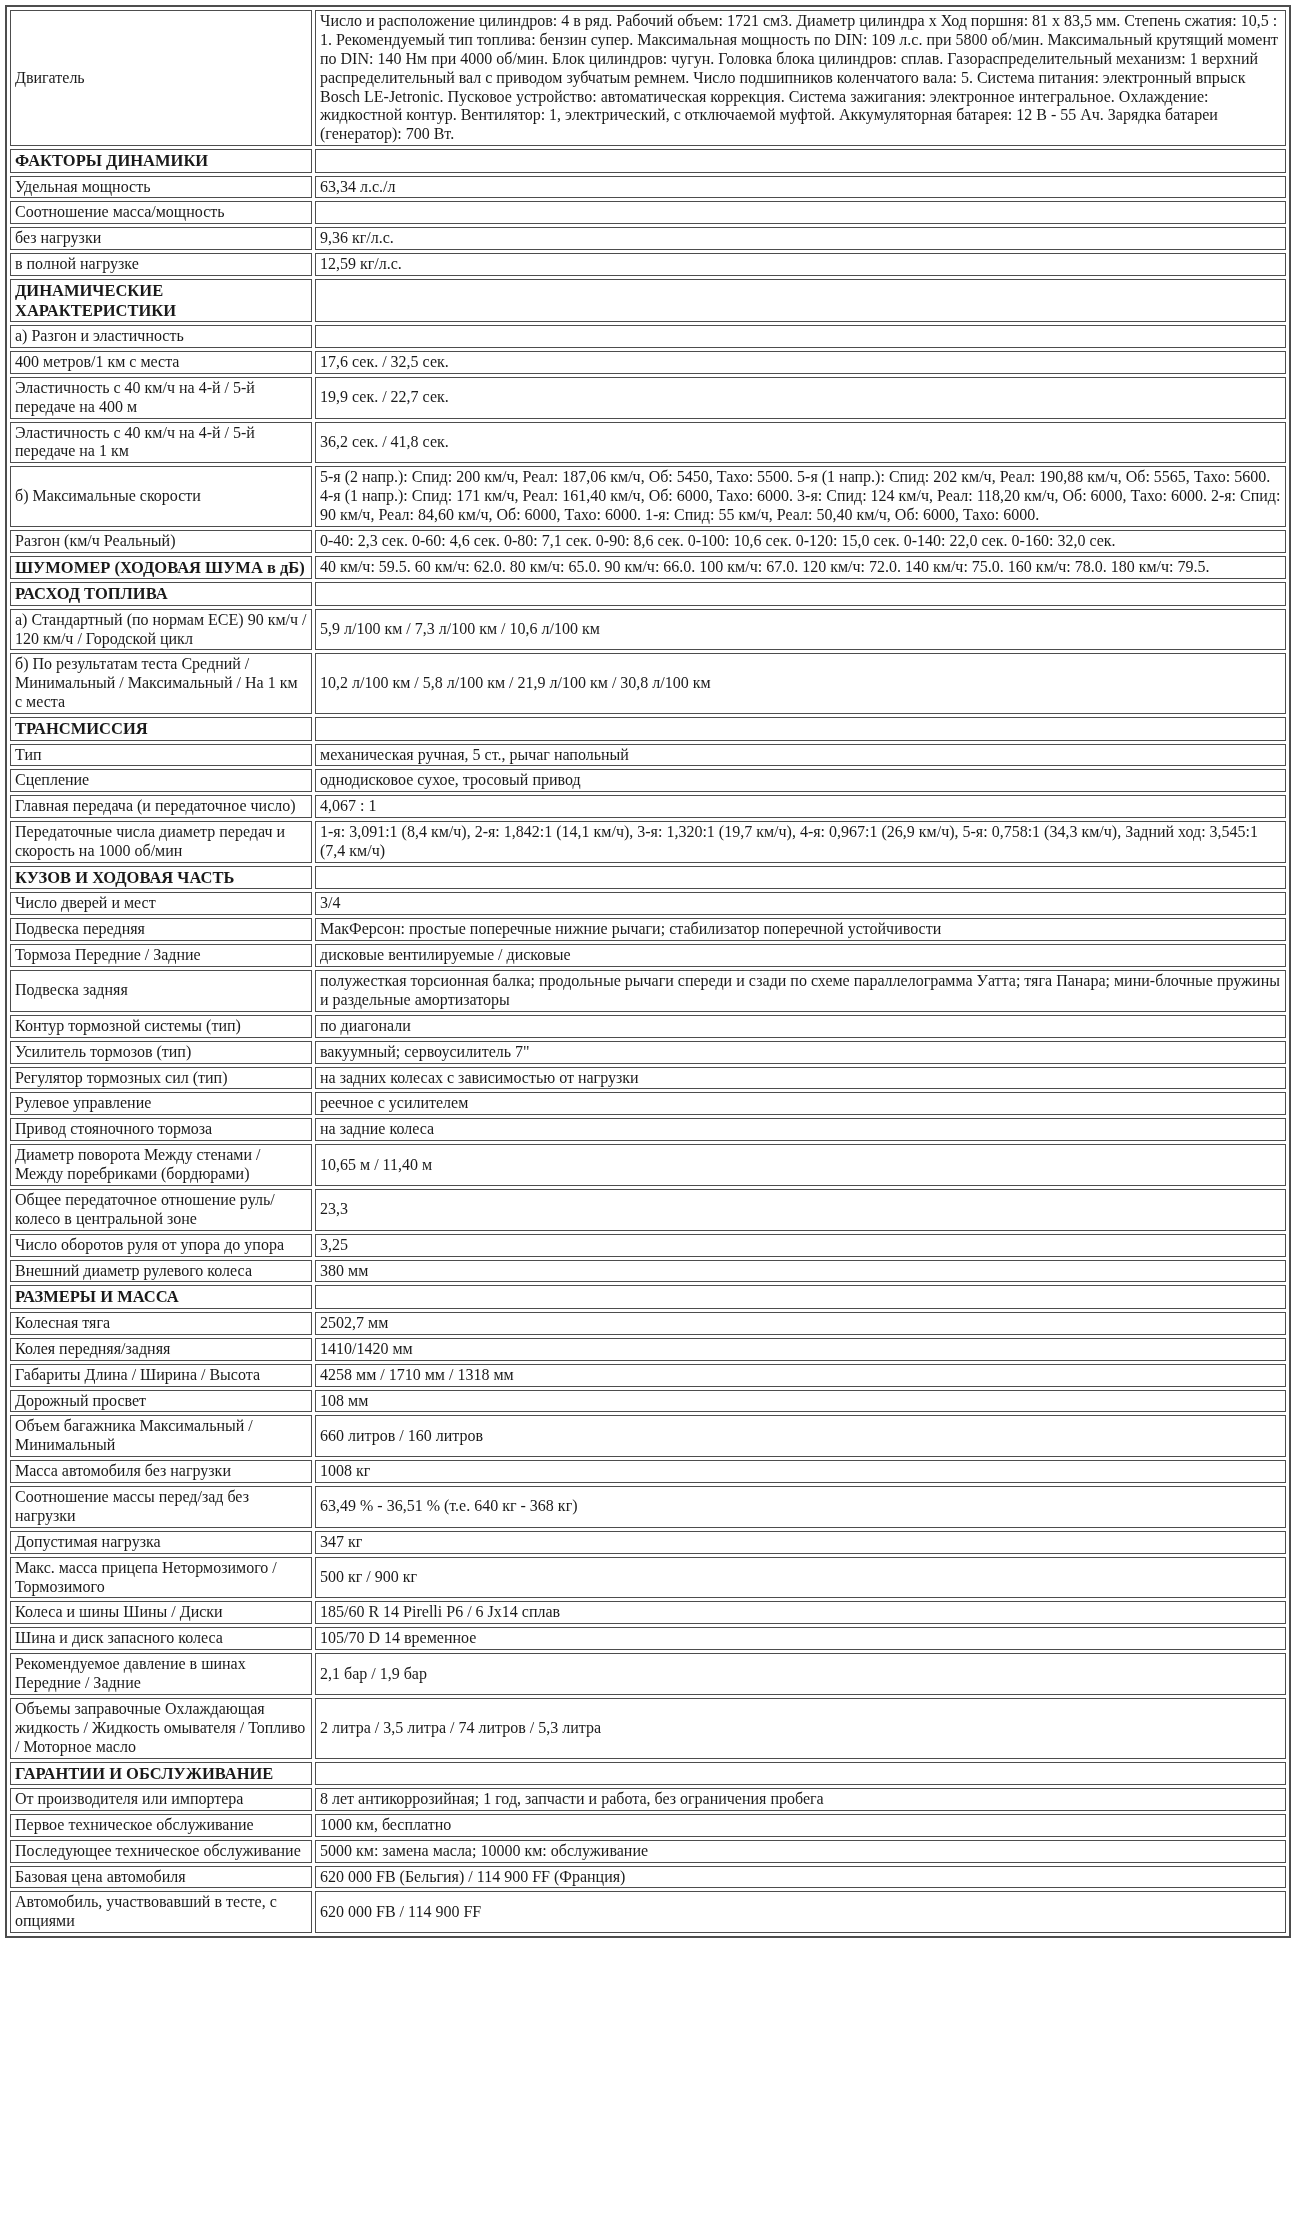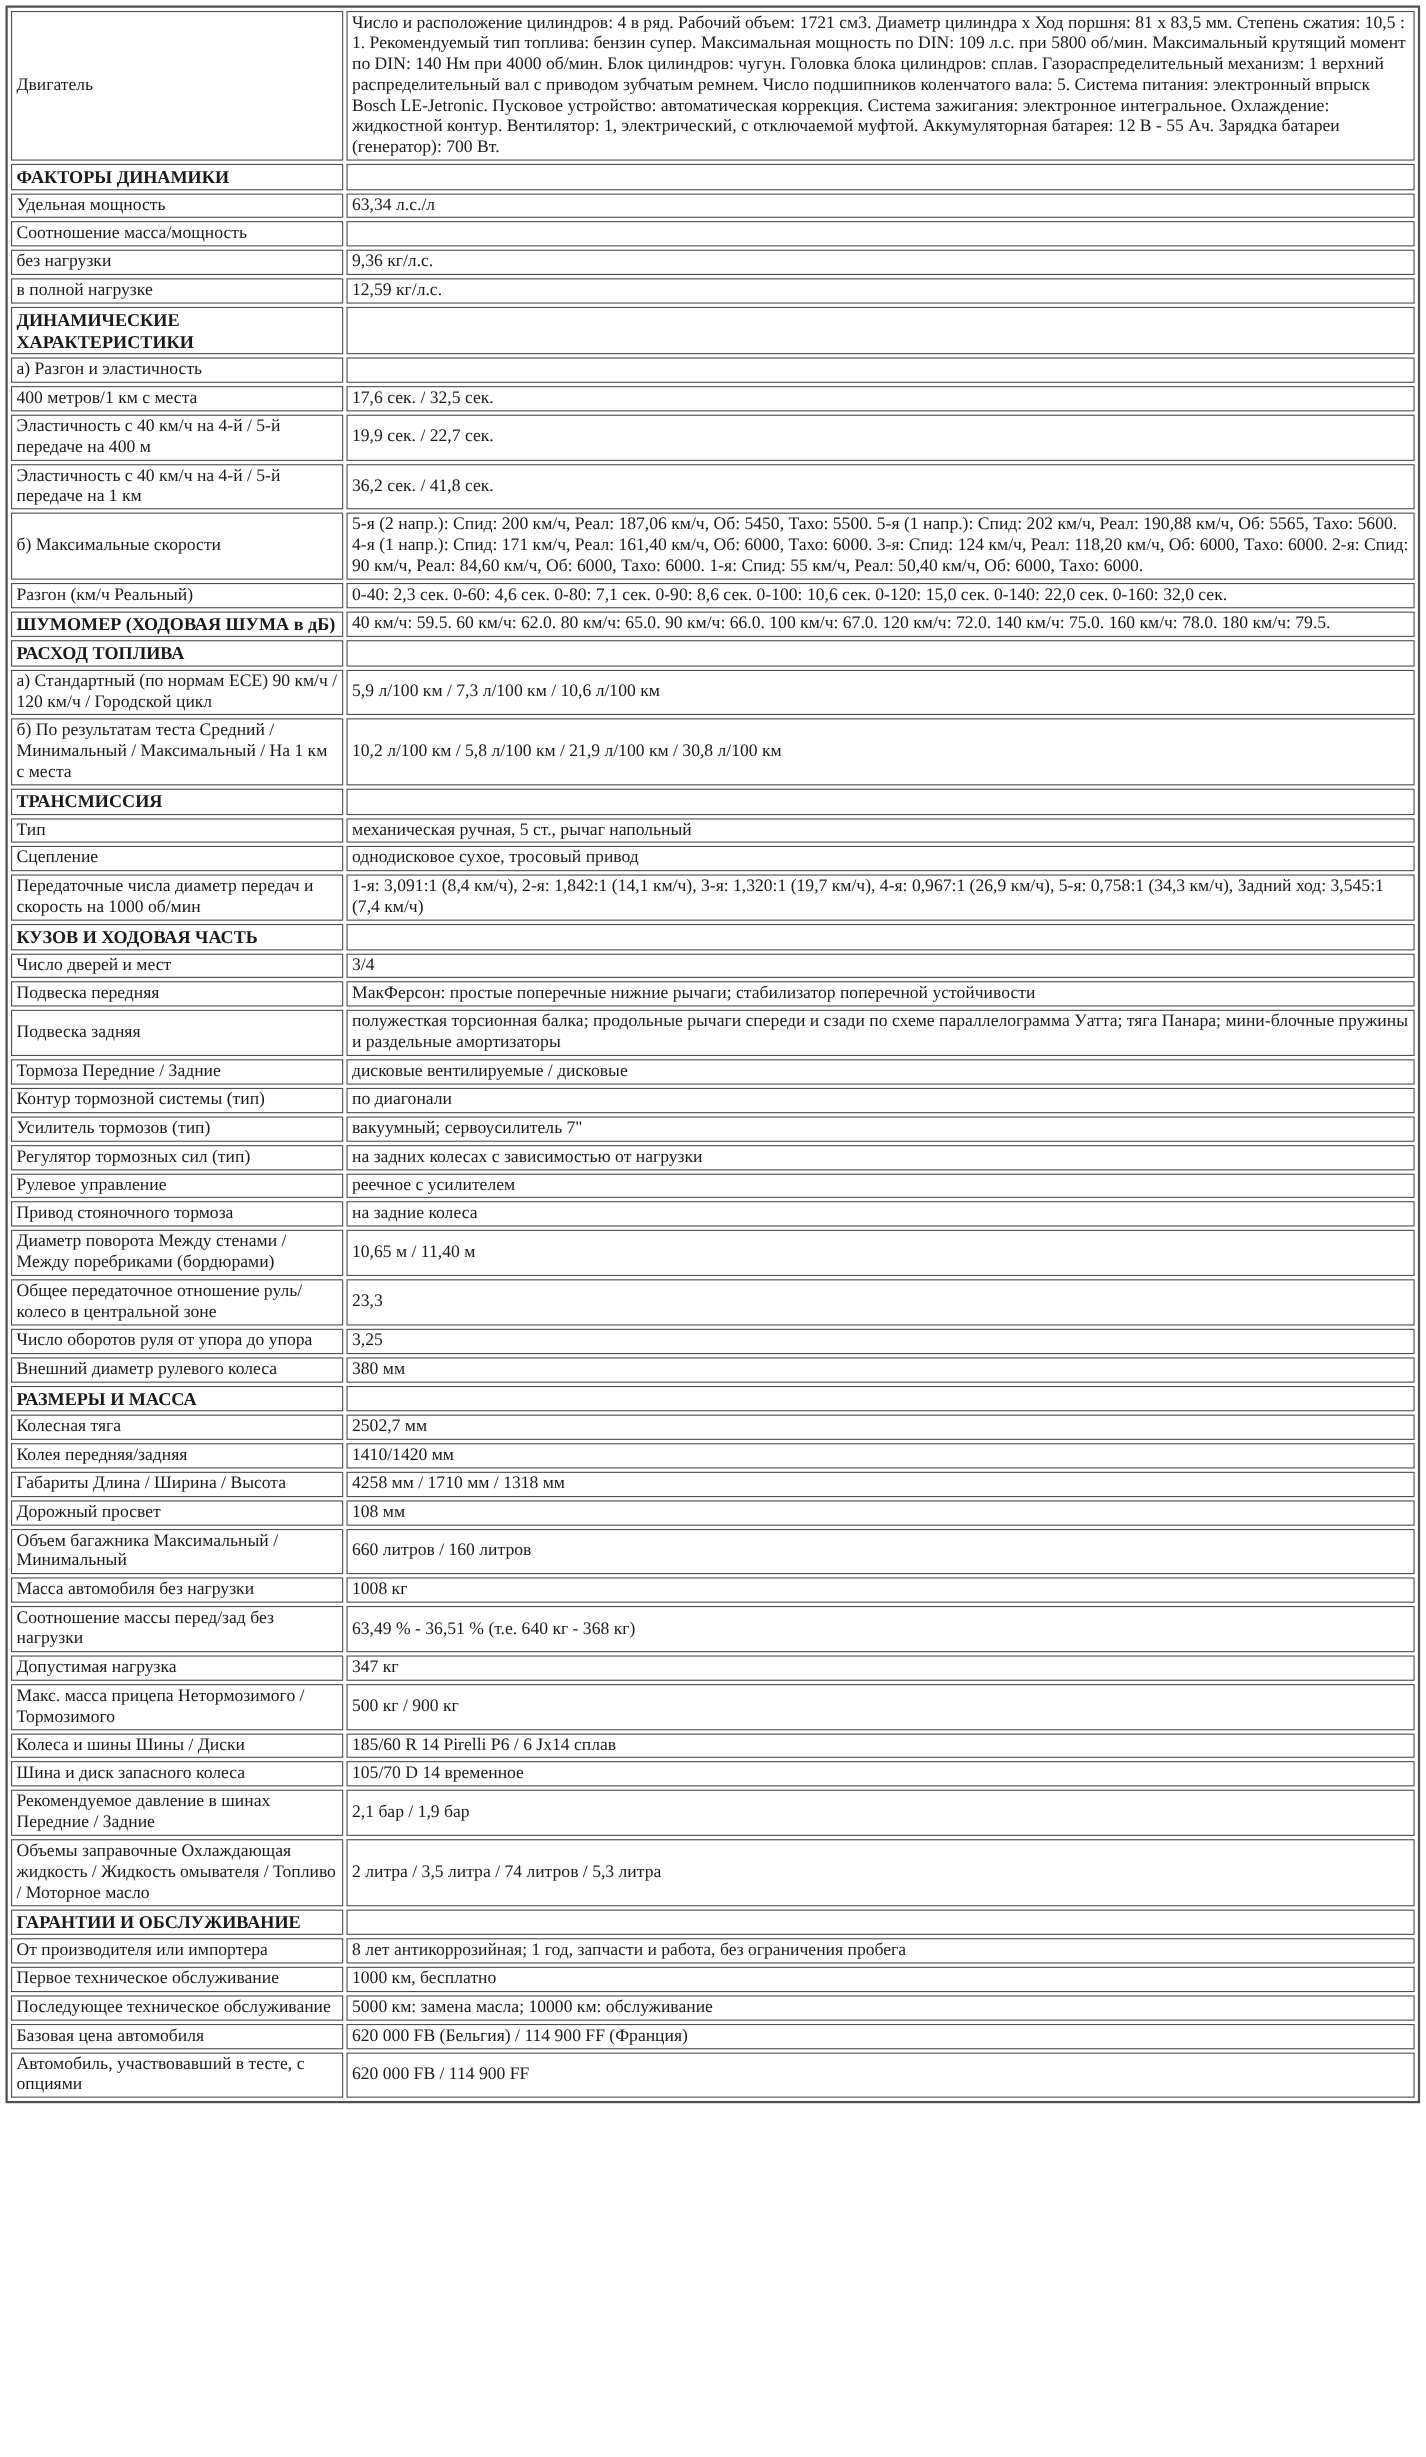--- a/index.html
+++ b/index.html
@@ -127,42 +127,46 @@
   </tr>
         <tr>
     <td class="label-cell">Тип</td>
     <td class="value-cell">механическая ручная, 5 ст., рычаг напольный</td>
   </tr>
         <tr>
     <td class="label-cell">Сцепление</td>
     <td class="value-cell">однодисковое сухое, тросовый привод</td>
   </tr>
         <tr>
+    <td class="label-cell">Главная передача (и передаточное число)</td>
+    <td class="value-cell">4,067 : 1</td>
+  </tr>
+        <tr>
     <td class="label-cell">Передаточные числа диаметр передач и скорость на 1000 об/мин</td>
     <td class="value-cell">1-я: 3,091:1 (8,4 км/ч), 2-я: 1,842:1 (14,1 км/ч), 3-я: 1,320:1 (19,7 км/ч), 4-я: 0,967:1 (26,9 км/ч), 5-я: 0,758:1 (34,3 км/ч), Задний ход: 3,545:1 (7,4 км/ч)</td>
   </tr>
         <tr class="section">
     <td class="label-cell">КУЗОВ И ХОДОВАЯ ЧАСТЬ</td>
     <td class="value-cell"></td>
   </tr>
         <tr>
     <td class="label-cell">Число дверей и мест</td>
     <td class="value-cell">3/4</td>
   </tr>
         <tr>
     <td class="label-cell">Подвеска передняя</td>
     <td class="value-cell">МакФерсон: простые поперечные нижние рычаги; стабилизатор поперечной устойчивости</td>
   </tr>
         <tr>
+    <td class="label-cell">Тормоза Передние / Задние</td>
+    <td class="value-cell">дисковые вентилируемые / дисковые</td>
+  </tr>
+        <tr>
     <td class="label-cell">Подвеска задняя</td>
     <td class="value-cell">полужесткая торсионная балка; продольные рычаги спереди и сзади по схеме параллелограмма Уатта; тяга Панара; мини-блочные пружины и раздельные амортизаторы</td>
-  </tr>
-        <tr>
-    <td class="label-cell">Тормоза Передние / Задние</td>
-    <td class="value-cell">дисковые вентилируемые / дисковые</td>
   </tr>
         <tr>
     <td class="label-cell">Контур тормозной системы (тип)</td>
     <td class="value-cell">по диагонали</td>
   </tr>
         <tr>
     <td class="label-cell">Усилитель тормозов (тип)</td>
     <td class="value-cell">вакуумный; сервоусилитель 7"</td>
   </tr>
         <tr>

